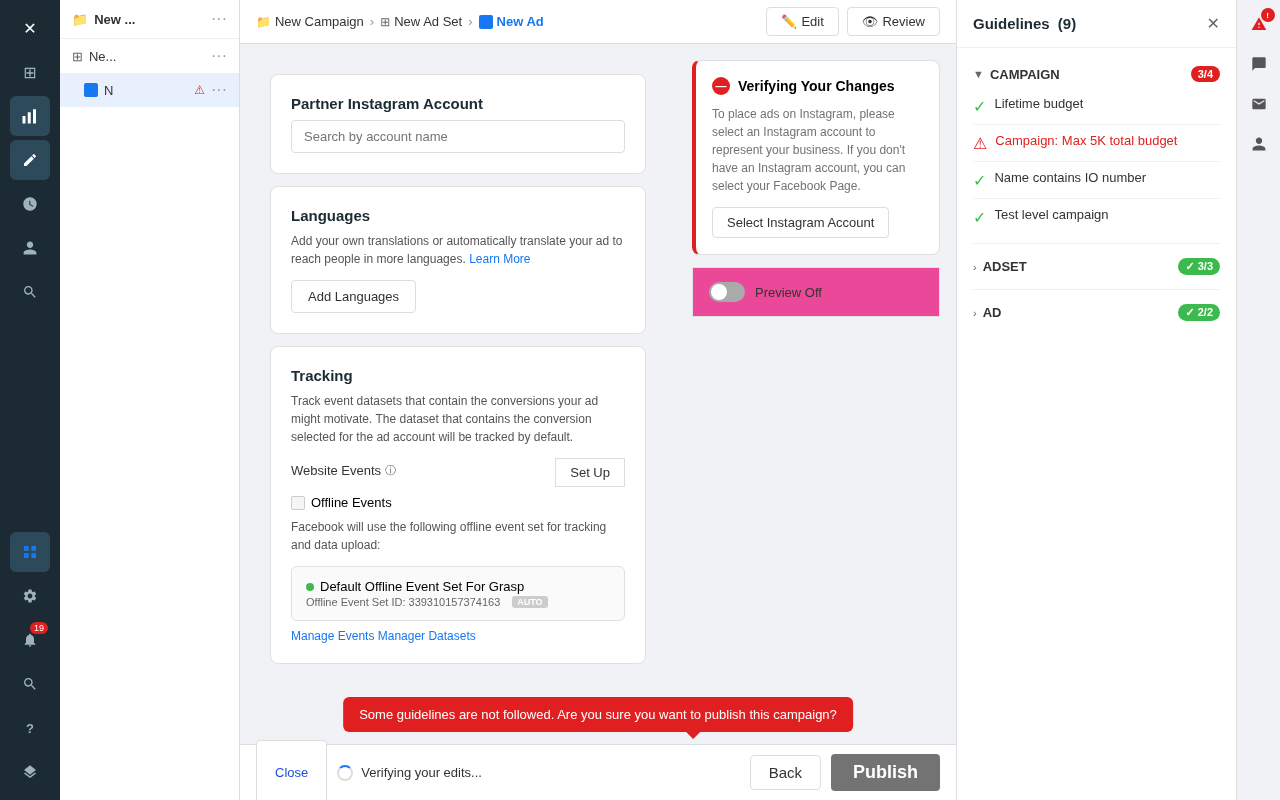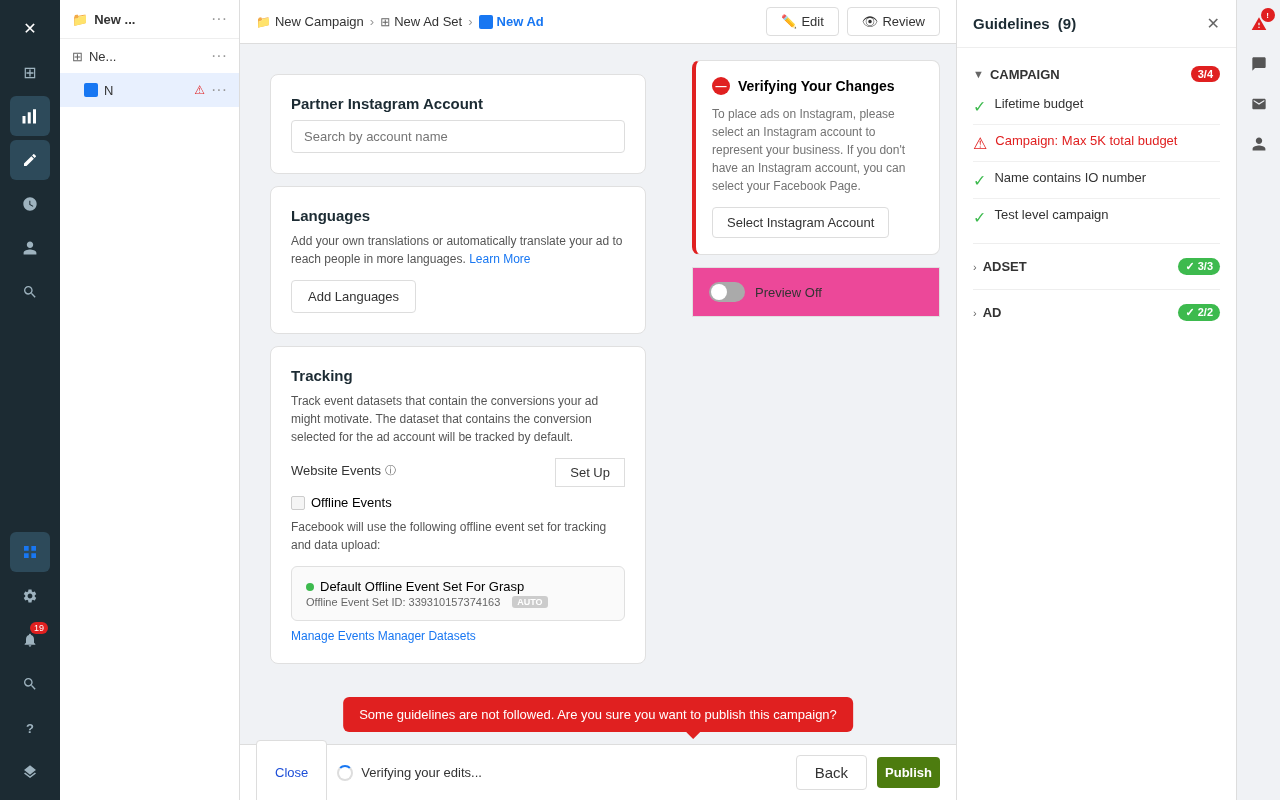--- a/index.html
+++ b/index.html
@@ -301,24 +301,24 @@
       border-radius: 4px;
       padding: 8px 18px;
       background: #fff;
       cursor: pointer;
       font-size: 15px;
       color: #333;
     }
     .btn-publish {
       border: none;
       border-radius: 4px;
-      padding: 8px 8px;
-      background: #4d7c0f;
-      cursor: pointer;
-      font-size: 13px;
+      padding: 8px 22px;
+      background: #737373;
+      cursor: pointer;
+      font-size: 18px;
       color: #fff;
       font-weight: 600;
     }
 
     
     .warning-banner {
       position: absolute;
       bottom: 68px;
       left: 50%;
       transform: translateX(-50%);

